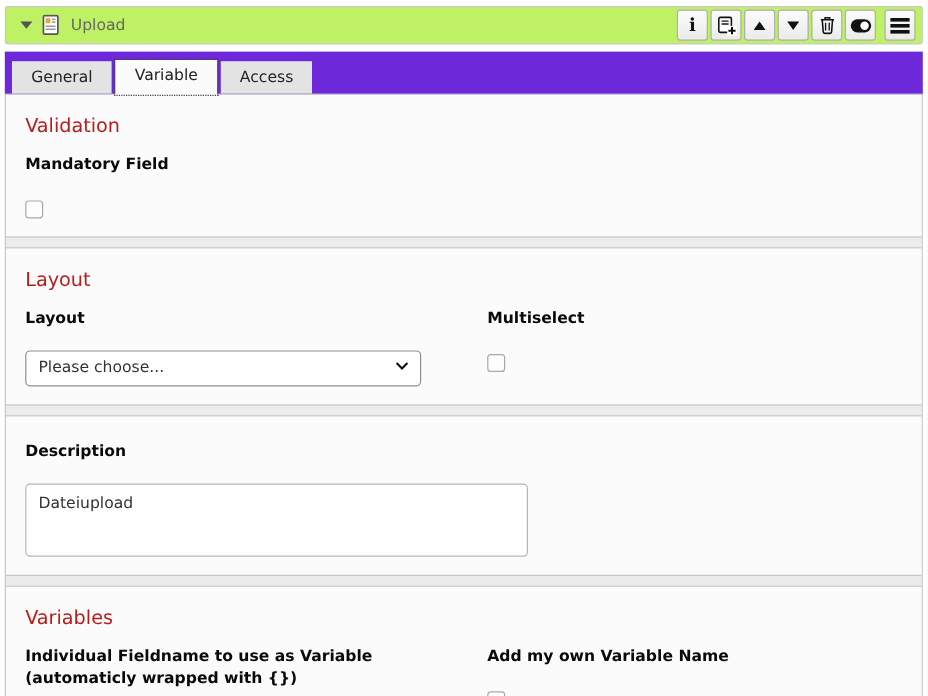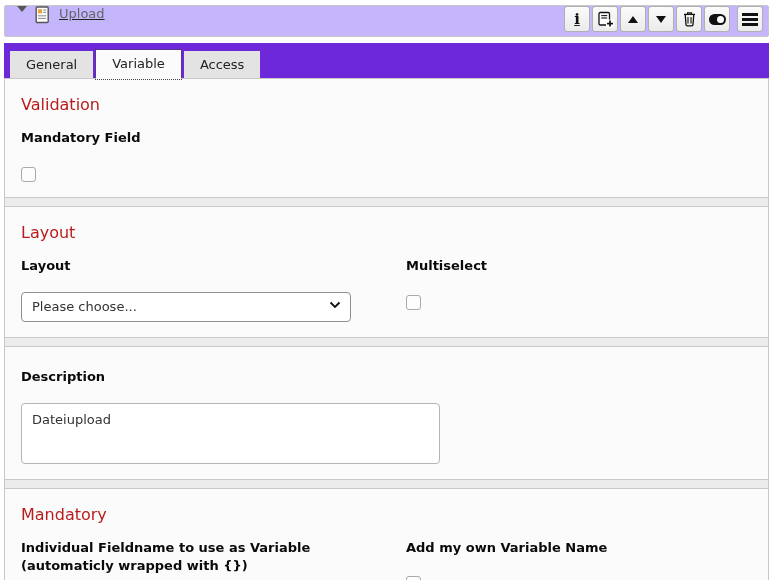--- a/index.html
+++ b/index.html
@@ -9,26 +9,25 @@
     background: #ffffff;
     font-family: "DejaVu Sans", "Liberation Sans", sans-serif;
     color: #222;
     overflow: hidden;
   }
   .app { padding: 5px 4px 0 4px; }
 
   
   .header {
     height: 32px;
-    background: #c4b5fd;
+    background: #bef264;
     border: 1px solid #c8c8c8;
     border-radius: 2px;
-    display: flex; align-items: flex-start;
+    display: flex; align-items: center;
     padding: 0 5px;
-    text-decoration: underline;
   }
   .caret {
     width: 0; height: 0;
     border-left: 5px solid transparent;
     border-right: 5px solid transparent;
     border-top: 6px solid #555;
     margin: 0 8px 0 7px;
     cursor: pointer;
   }
   .doc-icon { display: inline-flex; }
@@ -252,21 +251,21 @@
     <div class="gap"></div>
 
     <div class="section bordered-top">
       <div class="field-label">Description</div>
       <textarea class="ctl" style="">Dateiupload</textarea>
     </div>
 
     <div class="gap"></div>
 
     <div class="section bordered-top">
-      <h2 class="sec-heading">Mandatory</h2>
+      <h2 class="sec-heading">Variables</h2>
       <div class="row">
         <div class="col-l">
           <div class="field-label">
             <div>Individual Fieldname to use as Variable</div>
             <div>(automaticly wrapped with {})</div>
           </div>
 
         </div>
         <div class="col-r">
           <div class="field-label">Add my own Variable Name</div>

